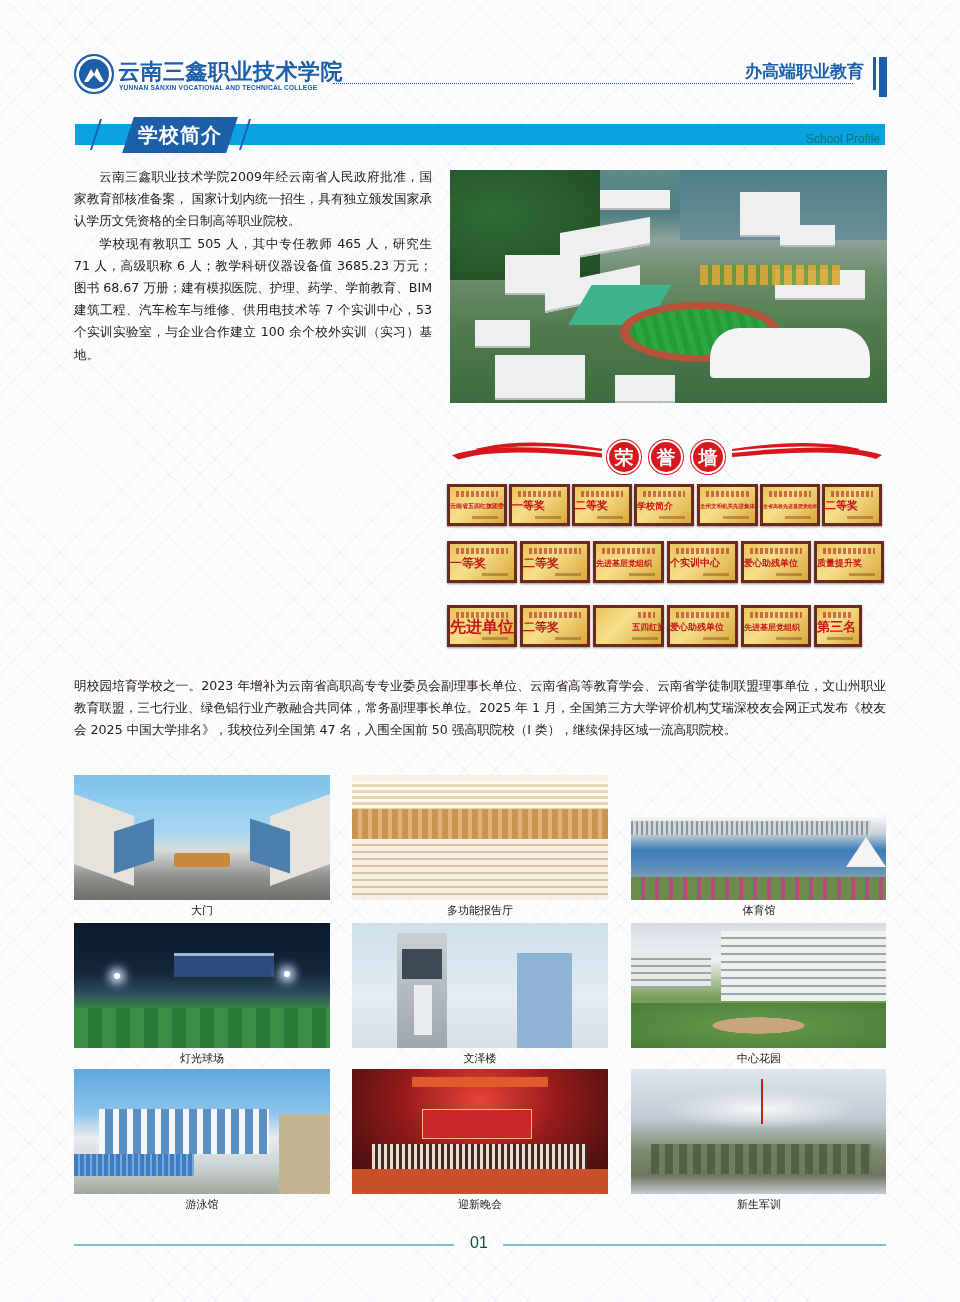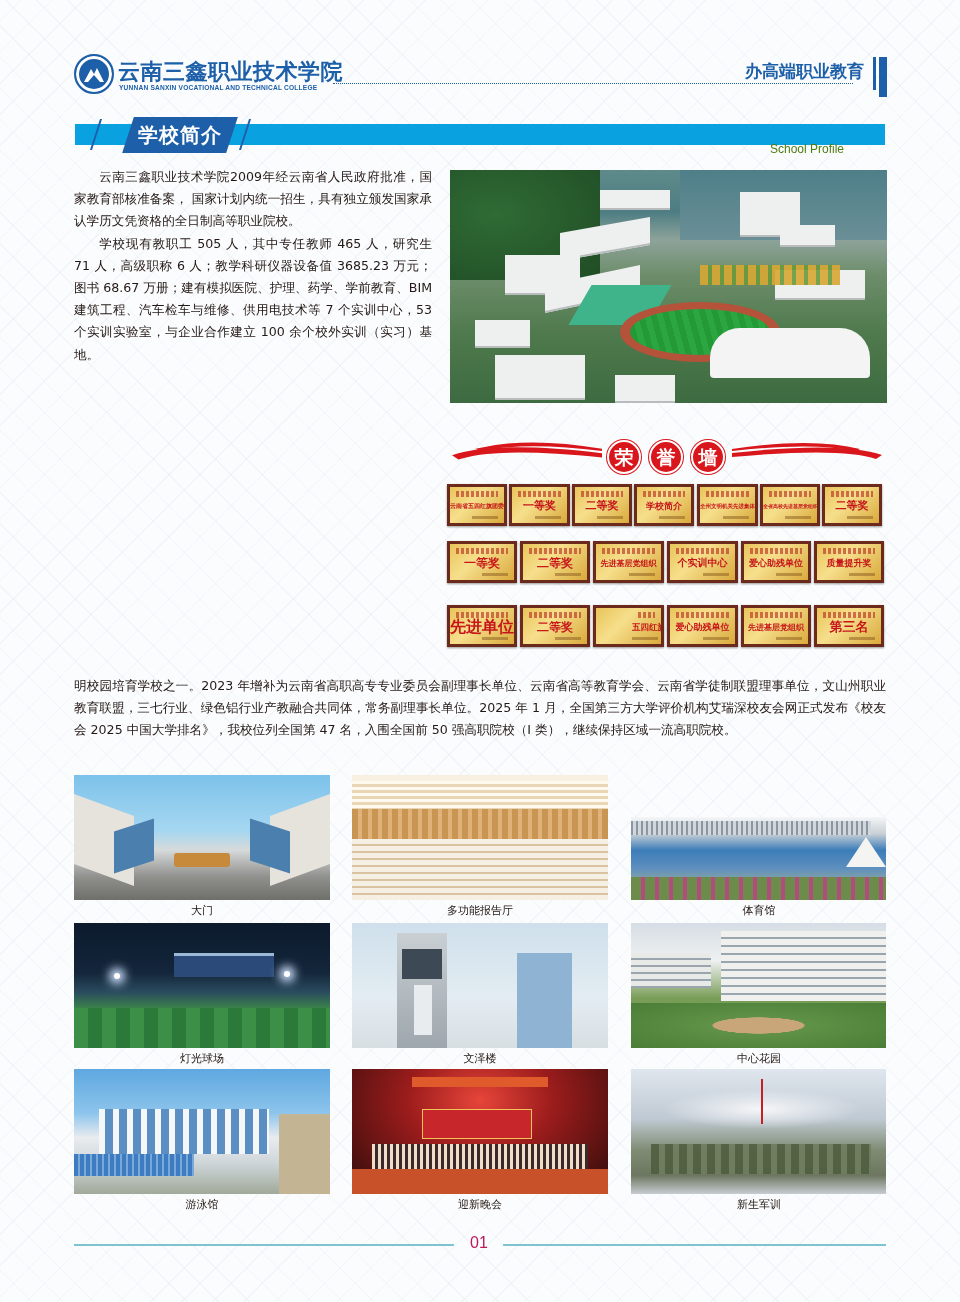--- a/index.html
+++ b/index.html
@@ -26,21 +26,21 @@
   .hdr-bar1 { left:873px; top:57px; width:3px; height:33px; background:#1d5fa8; }
   .hdr-bar2 { left:879px; top:57px; width:8px; height:40px; background:#1d5fa8; }
 
   
   .sec-bar { left:75px; top:124px; width:810px; height:21px; background:#0aa1e0; }
   .sec-tab { left:128px; top:117px; width:104px; height:36px; background:#1d5fa8;
     transform:skewX(-18deg); }
   .sec-slash1 { left:95px; top:119px; width:2px; height:31px; background:#1d5fa8; transform:skewX(-18deg); }
   .sec-slash2 { left:244px; top:119px; width:2px; height:31px; background:#1d5fa8; transform:skewX(-18deg); }
   .sec-title { left:138px; top:122px; font-size:20px; font-weight:bold; color:#fff; letter-spacing:1px; }
-  .sec-en { left:770px; top:142px; width:110px; font-size:12px; color:#4d7c0f; font-family:"Liberation Sans", sans-serif; }
+  .sec-en { left:770px; top:132px; width:110px; text-align:right; font-size:12px; color:#0f766e; font-family:"Liberation Sans", sans-serif; }
 
   
   .txt { font-size:12.6px; line-height:22.2px; color:#231815; text-align:justify; }
   .para { text-indent:2em; }
   .col-left { left:74px; top:166px; width:358px; }
   .col-wide { left:74px; top:675px; width:812px; font-size:12.6px; line-height:22.2px; }
 
   
   .hero { left:450px; top:170px; width:437px; height:233px; overflow:hidden;
     background:linear-gradient(180deg,#5e8a8a 0%,#4d7d83 18%,#8da39a 30%,#6d8d6a 45%,#4f7a4d 70%,#3d6a40 100%); }
@@ -53,33 +53,33 @@
   .hero .courts { left:130px; top:115px; width:80px; height:40px; background:#3fb48b; transform:skewX(-30deg); }
   .hero .gym { left:260px; top:158px; width:160px; height:50px; background:#f3f4f3; border-radius:30px 30px 4px 4px; }
 
   
   .honor-ribbon-l { left:455px; top:442px; width:140px; height:14px; }
   .honor-ribbon-r { left:730px; top:442px; width:150px; height:14px; }
   .honor-circle { top:440px; width:34px; height:34px; border-radius:50%; background:#d9161c;
     border:2px solid #fff; box-shadow:0 0 0 1px #d9161c; color:#fff; font-size:19px; font-weight:bold;
     text-align:center; line-height:30px; }
   .plaque { height:42px; border:3px solid #6b2a1c; background:linear-gradient(135deg,#e9c45a 0%,#f6df8c 40%,#d9aa3c 100%);
-    box-shadow:0 1px 2px rgba(0,0,0,0.4); overflow:hidden; text-align:center; }
+    box-shadow:0 1px 2px rgba(0,0,0,0.4); overflow:hidden; }
   .plaque .ptop { display:block; height:6px; margin:4px 6px 0; background:repeating-linear-gradient(90deg,#b3261e 0 3px,transparent 3px 5px); opacity:.6; }
   .plaque .pmain { display:block; font-size:9px; font-weight:bold; color:#c6161b; line-height:14px; margin-top:2px; white-space:nowrap; font-family:"DejaVu Serif", serif; }
   .plaque .pbot { display:block; height:3px; width:26px; margin:3px 6px 0 auto; background:#8a5a20; opacity:.5; }
 
   
   .photo { overflow:hidden; }
   .cap { font-size:11px; color:#231815; text-align:center; width:256px; }
 
   
   .foot-l { left:74px; top:1244px; width:380px; height:2px; background:#7ec3cf; }
   .foot-r { left:503px; top:1244px; width:383px; height:2px; background:#7ec3cf; }
-  .pagenum { left:455px; top:1234px; width:48px; text-align:center; font-size:16px; color:#be185d; font-family:"Liberation Sans", sans-serif; }
+  .pagenum { left:455px; top:1234px; width:48px; text-align:center; font-size:16px; color:#14532d; font-family:"Liberation Sans", sans-serif; }
 </style>
 </head>
 <body>
 
 <div class="abs logo-badge">
   <svg width="20" height="16" viewBox="0 0 20 16">
       <path d="M0 16 L7 3 L10 8 L13 2 L20 16 Z" fill="#fff"></path>
       <path d="M4 16 L10 9 L16 16Z" fill="#1d5fa8"></path>
     </svg>
 </div>
@@ -220,21 +220,21 @@
 <div class="abs plaque" style="left:667px;top:605px;width:71px;">
     <span class="ptop"></span>
     <span class="pmain" style="font-size:9px;">爱心助残单位</span>
     <span class="pbot"></span>
   </div>
 <div class="abs plaque" style="left:741px;top:605px;width:70px;">
     <span class="ptop"></span>
     <span class="pmain" style="font-size:8px;">先进基层党组织</span>
     <span class="pbot"></span>
   </div>
-<div class="abs plaque" style="left:814px;top:605px;width:70px;">
+<div class="abs plaque" style="left:814px;top:605px;width:48px;">
     <span class="ptop"></span>
     <span class="pmain" style="font-size:13px;">第三名</span>
     <span class="pbot"></span>
   </div>
 
 <div class="abs photo" style="left:74px;top:775px;width:256px;height:125px;background:linear-gradient(180deg,#7cc2ea 0%,#a6d7f1 45%,#d6dada 60%,#8f8f8c 82%,#6e6e6a 100%);">
   <div class="abs" style="left:0;top:30px;width:60px;height:70px;background:#e6e3dc;transform:skewY(20deg);"></div>
   <div class="abs" style="left:196px;top:30px;width:60px;height:70px;background:#e6e3dc;transform:skewY(-20deg);"></div>
   <div class="abs" style="left:40px;top:50px;width:40px;height:42px;background:#4a7fae;transform:skewY(-18deg);"></div>
   <div class="abs" style="left:176px;top:50px;width:40px;height:42px;background:#4a7fae;transform:skewY(18deg);"></div>

